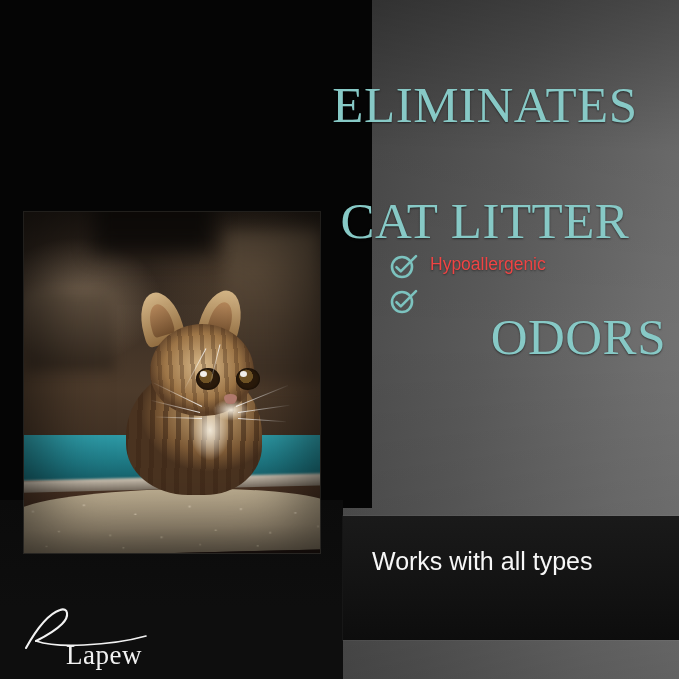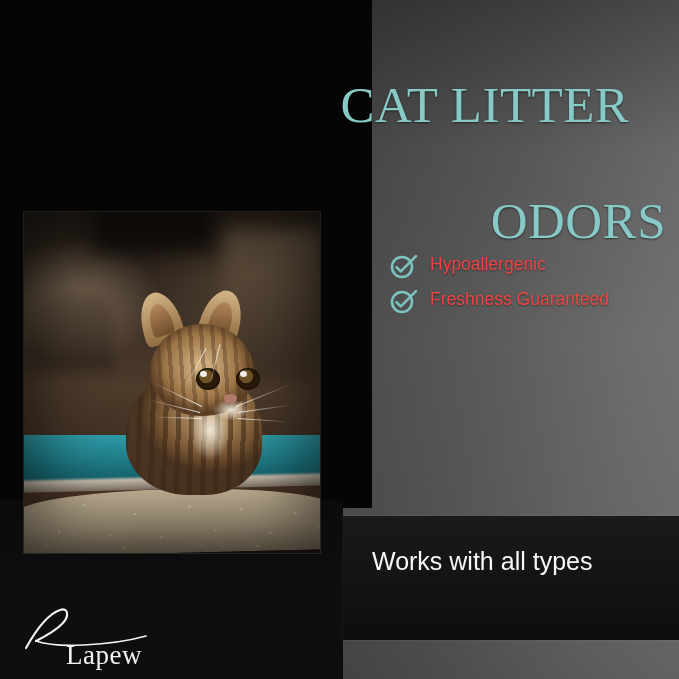--- a/index.html
+++ b/index.html
@@ -312,20 +312,21 @@
 <body>
 
 <div id="ad">
 
   <div class="bg-gradient"></div>
   <div class="bg-vert-shade"></div>
   <div class="black-panel"></div>
   <div class="black-panel-lower"></div>
 
   <div class="headline">
+    <span class="headline-line l1">ELIMINATES</span>
     <span class="headline-line l2">CAT LITTER</span>
     <span class="headline-line l3">ODORS</span>
   </div>
 
   <div class="photo">
     <div class="photo-room"></div>
     <div class="photo-blur-shelf"></div>
     <div class="photo-blur-wall"></div>
     <div class="photo-dark-top"></div>
 
@@ -375,21 +376,20 @@
 
 
 
     <div class="benefit-row">
       <span class="check-icon">
         <svg viewBox="0 0 28 26" width="28" height="26" aria-hidden="true">
           <circle cx="12" cy="14" r="10" fill="none" stroke="#7cc3bf" stroke-width="2.6"></circle>
           <path d="M6.5 14.2 L10.8 18.4 L26 3.2" fill="none" stroke="#7cc3bf" stroke-width="2.6" stroke-linecap="round" stroke-linejoin="round"></path>
         </svg>
       </span>
-      <span class="benefit-text">Freshness Guaranteed</span>
     </div>
 
   </div>
 
   <div class="tagline-panel">
     <div class="tagline-text">
       <div>Works with all types</div>
     </div>
   </div>
 

